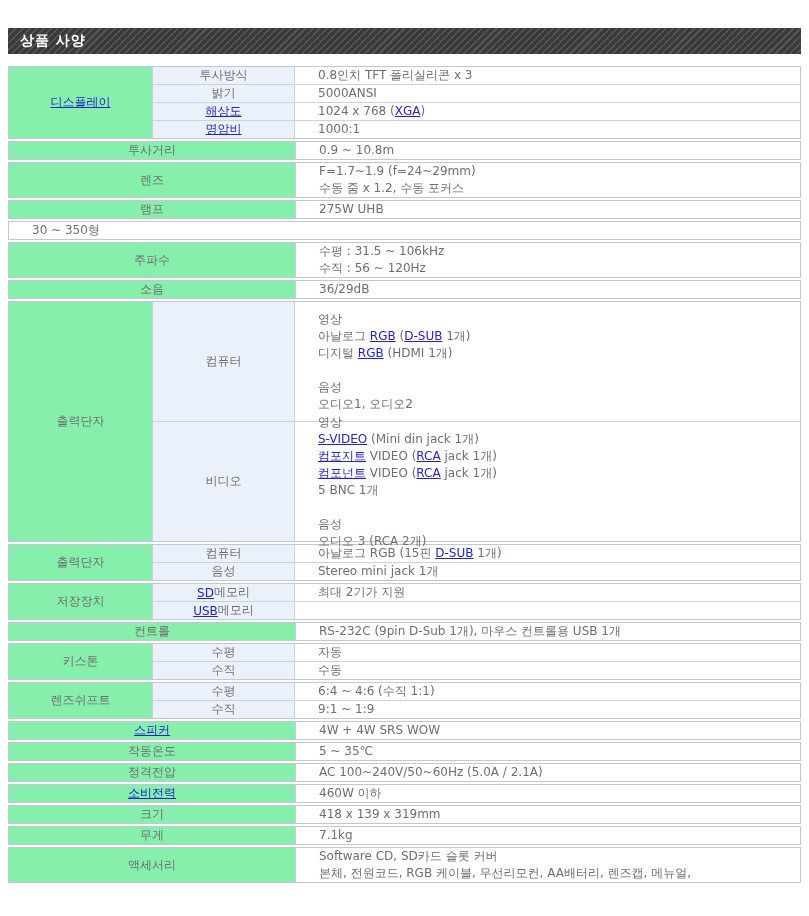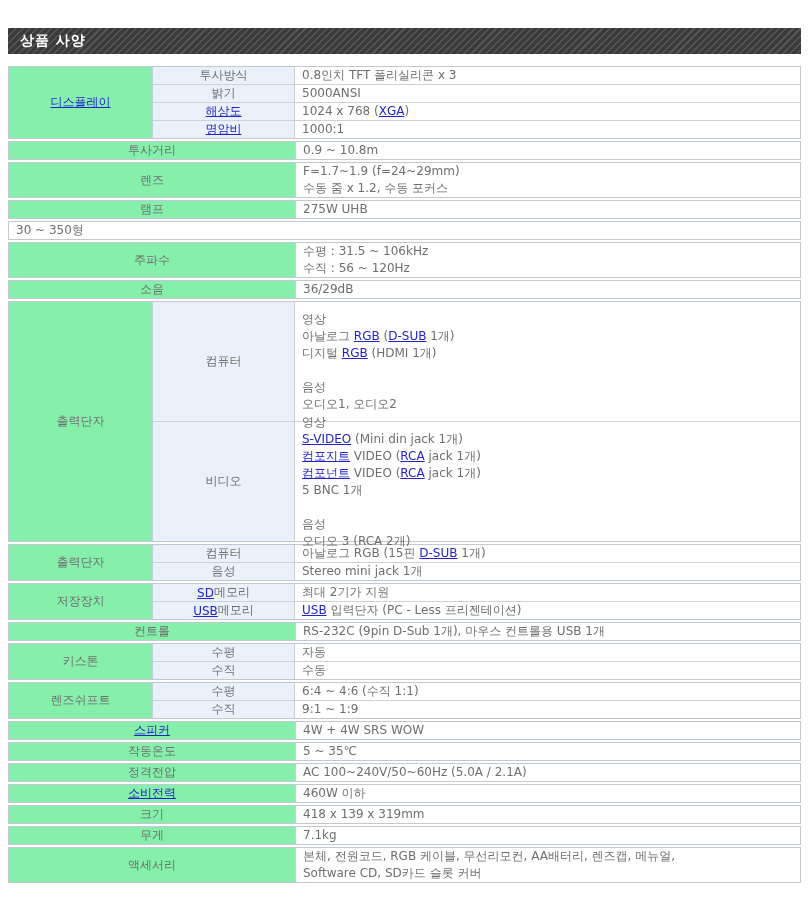--- a/index.html
+++ b/index.html
@@ -27,21 +27,21 @@
   .w1{width:144px;}
   .wm{width:287px;}
   .rows{flex:1;display:flex;flex-direction:column;min-width:0;}
   .row{display:flex;flex:1;min-height:17px;}
   .row + .row{border-top:1px solid #ccd2d9;}
   .sub-cell{
     width:142px;background:#eaf1fa;display:flex;align-items:center;justify-content:center;
     border-right:1px solid #c9cfd6;box-sizing:border-box;flex-shrink:0;
   }
   .value-cell{
-    flex:1;padding:0 7px;display:flex;flex-direction:column;justify-content:center;
+    flex:1;padding:0 23px;display:flex;flex-direction:column;justify-content:center;
     min-width:0;
   }
   .line{line-height:17px;min-height:17px;white-space:nowrap;}
   a.lnk{color:#2323cb;text-decoration:underline;cursor:pointer;}
   .label-cell a.lnk,.sub-cell a.lnk{color:#2323cb;}
 </style>
 </head>
 <body>
 
 <div class="wrap">
@@ -229,23 +229,20 @@
             </div>
             <div class="value-cell">
               <div class="line"><span>최대 2기가 지원</span></div>
             </div>
           </div>
           <div class="row">
             <div class="sub-cell">
               <a class="lnk" href="#">USB</a>
               <span> 메모리</span>
             </div>
-            <div class="value-cell">
-              <div class="line"><a class="lnk" href="#">USB</a><span> 입력단자 (PC - Less 프리젠테이션)</span></div>
-            </div>
           </div>
         </div>
       </div>
       <div class="block">
         <div class="label-cell wm">
           <span>컨트롤</span>
         </div>
         <div class="rows">
           <div class="row">
             <div class="value-cell">
@@ -372,20 +369,20 @@
           </div>
         </div>
       </div>
       <div class="block">
         <div class="label-cell wm">
           <span>액세서리</span>
         </div>
         <div class="rows">
           <div class="row">
             <div class="value-cell">
+              <div class="line"><span>Software CD, SD카드 슬롯 커버</span></div>
               <div class="line"><span>본체, 전원코드, RGB 케이블, 무선리모컨, AA배터리, 렌즈캡, 메뉴얼,</span></div>
-              <div class="line"><span>Software CD, SD카드 슬롯 커버</span></div>
             </div>
           </div>
         </div>
       </div>
     </div>
 </div>
 
 </body></html>

